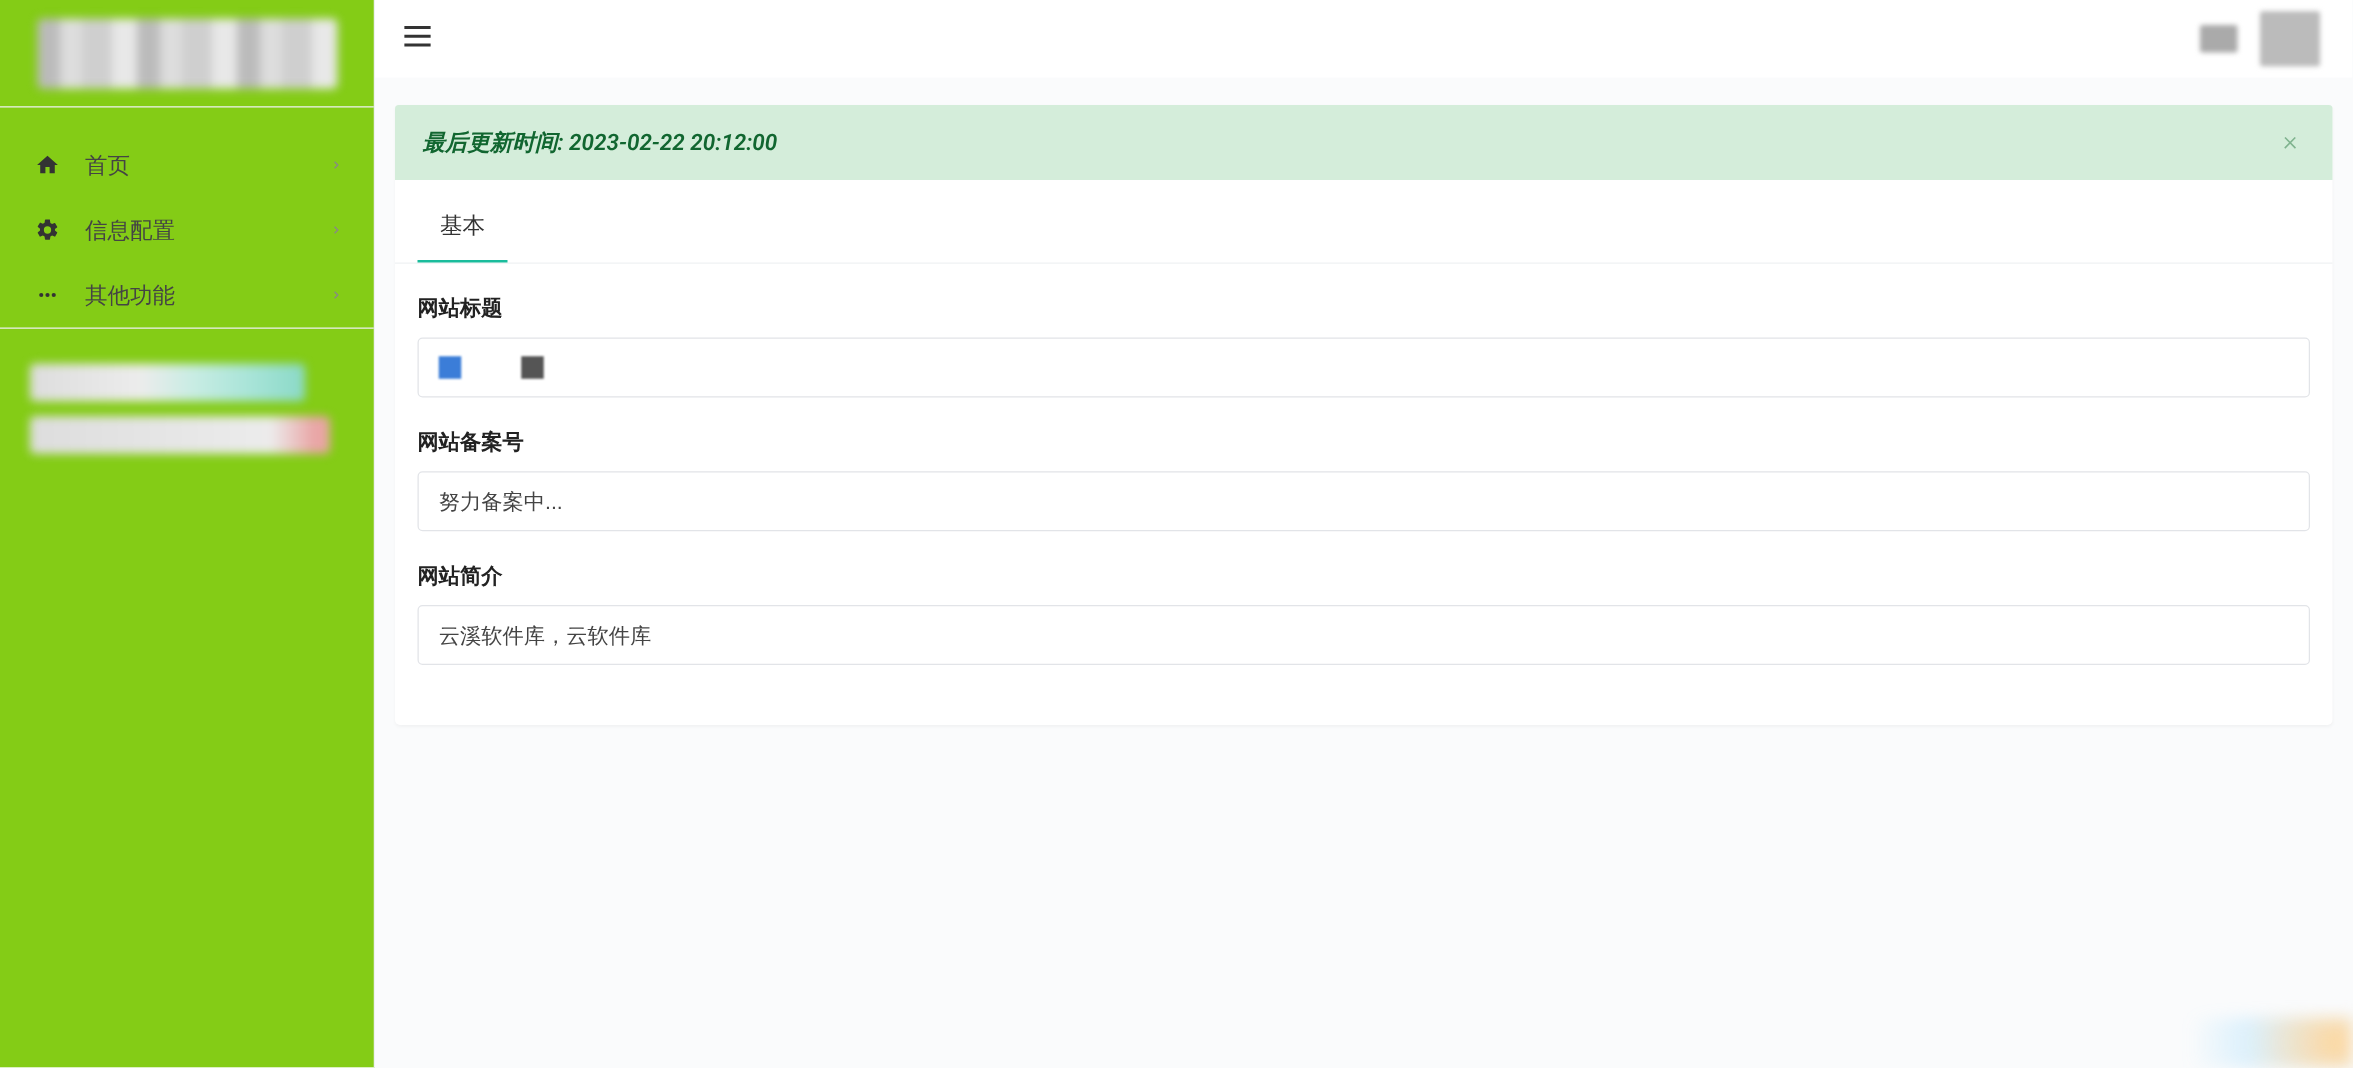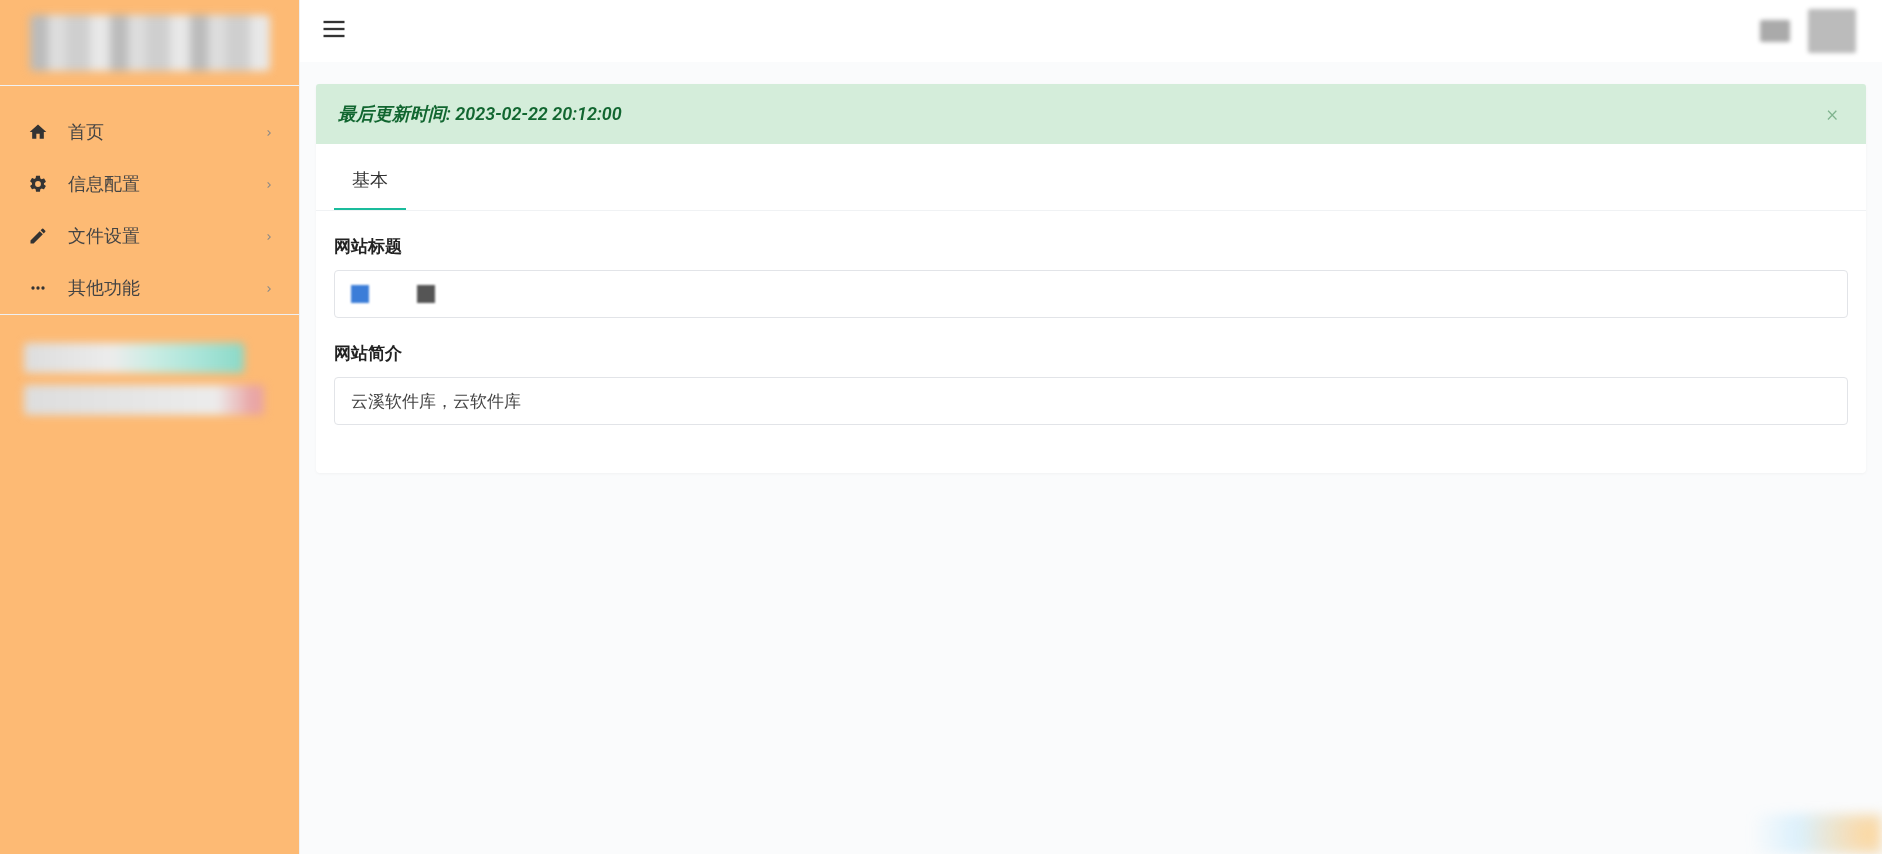--- a/index.html
+++ b/index.html
@@ -1,21 +1,21 @@
 <!DOCTYPE html>
 <html><head>
   <meta charset="utf-8">
   <style>
     * { margin: 0; padding: 0; box-sizing: border-box; }
     body { font-family: -apple-system, BlinkMacSystemFont, "Segoe UI", Roboto, "Helvetica Neue", Arial, sans-serif; background: #fafbfc; color: #333; }
 
     .layout { display: flex; min-height: 100vh; }
 
     
-    .sidebar { width: 300px; background: #fdba74; display: flex; flex-direction: column; border-right: 1px solid #eef0f2; }
+    .sidebar { width: 300px; background: #84cc16; display: flex; flex-direction: column; border-right: 1px solid #eef0f2; }
     .logo-area { height: 86px; display: flex; align-items: center; justify-content: center; border-bottom: 1px solid #f0f2f4; }
     .logo-blur { width: 240px; height: 56px; background: repeating-linear-gradient(90deg, #bbb 0 18px, #ddd 18px 36px, #cfcfcf 36px 60px, #e8e8e8 60px 80px); filter: blur(4px); border-radius: 4px; }
 
     .nav { padding-top: 20px; border-bottom: 1px solid #eef0f2; }
     .nav-item {
       display: flex;
       align-items: center;
       padding: 14px 24px 14px 26px;
       cursor: pointer;
       color: #444;
@@ -121,33 +121,20 @@
             </svg>
         </span>
       </div>
       <div class="nav-item">
         <span class="nav-icon">
           <svg viewBox="0 0 24 24" fill="currentColor">
               <path d="M19.14 12.94a7.14 7.14 0 000-1.88l2.03-1.58a.5.5 0 00.12-.64l-1.92-3.32a.5.5 0 00-.6-.22l-2.39.96a7.03 7.03 0 00-1.62-.94l-.36-2.54A.5.5 0 0013.9 2h-3.84a.5.5 0 00-.5.42l-.36 2.54c-.58.24-1.12.56-1.62.94l-2.39-.96a.5.5 0 00-.6.22L2.67 8.48a.5.5 0 00.12.64l2.03 1.58a7.14 7.14 0 000 1.88l-2.03 1.58a.5.5 0 00-.12.64l1.92 3.32c.14.24.42.34.6.22l2.39-.96c.5.38 1.04.7 1.62.94l.36 2.54c.4.24.26.42.5.42h3.84a.5.5 0 00.5-.42l.36-2.54c.58-.24 1.12-.56 1.62-.94l2.39.96c.24.1.5 0 .6-.22l1.92-3.32a.5.5 0 00-.12-.64l-2.03-1.58zM12 15.5A3.5 3.5 0 1112 8.5a3.5 3.5 0 010 7z"></path>
             </svg>
         </span>
         <span class="nav-label">信息配置</span>
-        <span class="nav-chevron">
-          <svg viewBox="0 0 24 24" fill="currentColor">
-              <path d="M8.59 16.58L13.17 12 8.59 7.41 10 6l6 6-6 6z"></path>
-            </svg>
-        </span>
-      </div>
-      <div class="nav-item">
-        <span class="nav-icon">
-          <svg viewBox="0 0 24 24" fill="currentColor">
-              <path d="M3 17.25V21h3.75L17.81 9.94l-3.75-3.75L3 17.25zM20.71 7.04a1 1 0 000-1.41l-2.34-2.34a1 1 0 00-1.41 0l-1.83 1.83 3.75 3.75 1.83-1.83z"></path>
-            </svg>
-        </span>
-        <span class="nav-label">文件设置</span>
         <span class="nav-chevron">
           <svg viewBox="0 0 24 24" fill="currentColor">
               <path d="M8.59 16.58L13.17 12 8.59 7.41 10 6l6 6-6 6z"></path>
             </svg>
         </span>
       </div>
       <div class="nav-item">
         <span class="nav-icon">
           <svg viewBox="0 0 24 24" fill="currentColor">
               <circle cx="6" cy="12" r="2"></circle>
@@ -199,20 +186,24 @@
         <div class="form">
 
           <div class="form-group">
             <label class="form-label">网站标题</label>
             <div class="input-blur">
               <span class="sq blue"></span>
               <span class="sq gray"></span>
             </div>
           </div>
 
+          <div class="form-group">
+            <label class="form-label">网站备案号</label>
+            <input class="form-input" value="努力备案中..." style="">
+          </div>
 
           <div class="form-group">
             <label class="form-label">网站简介</label>
             <input class="form-input" value="云溪软件库，云软件库" style="">
           </div>
 
 
 
         </div>
 

